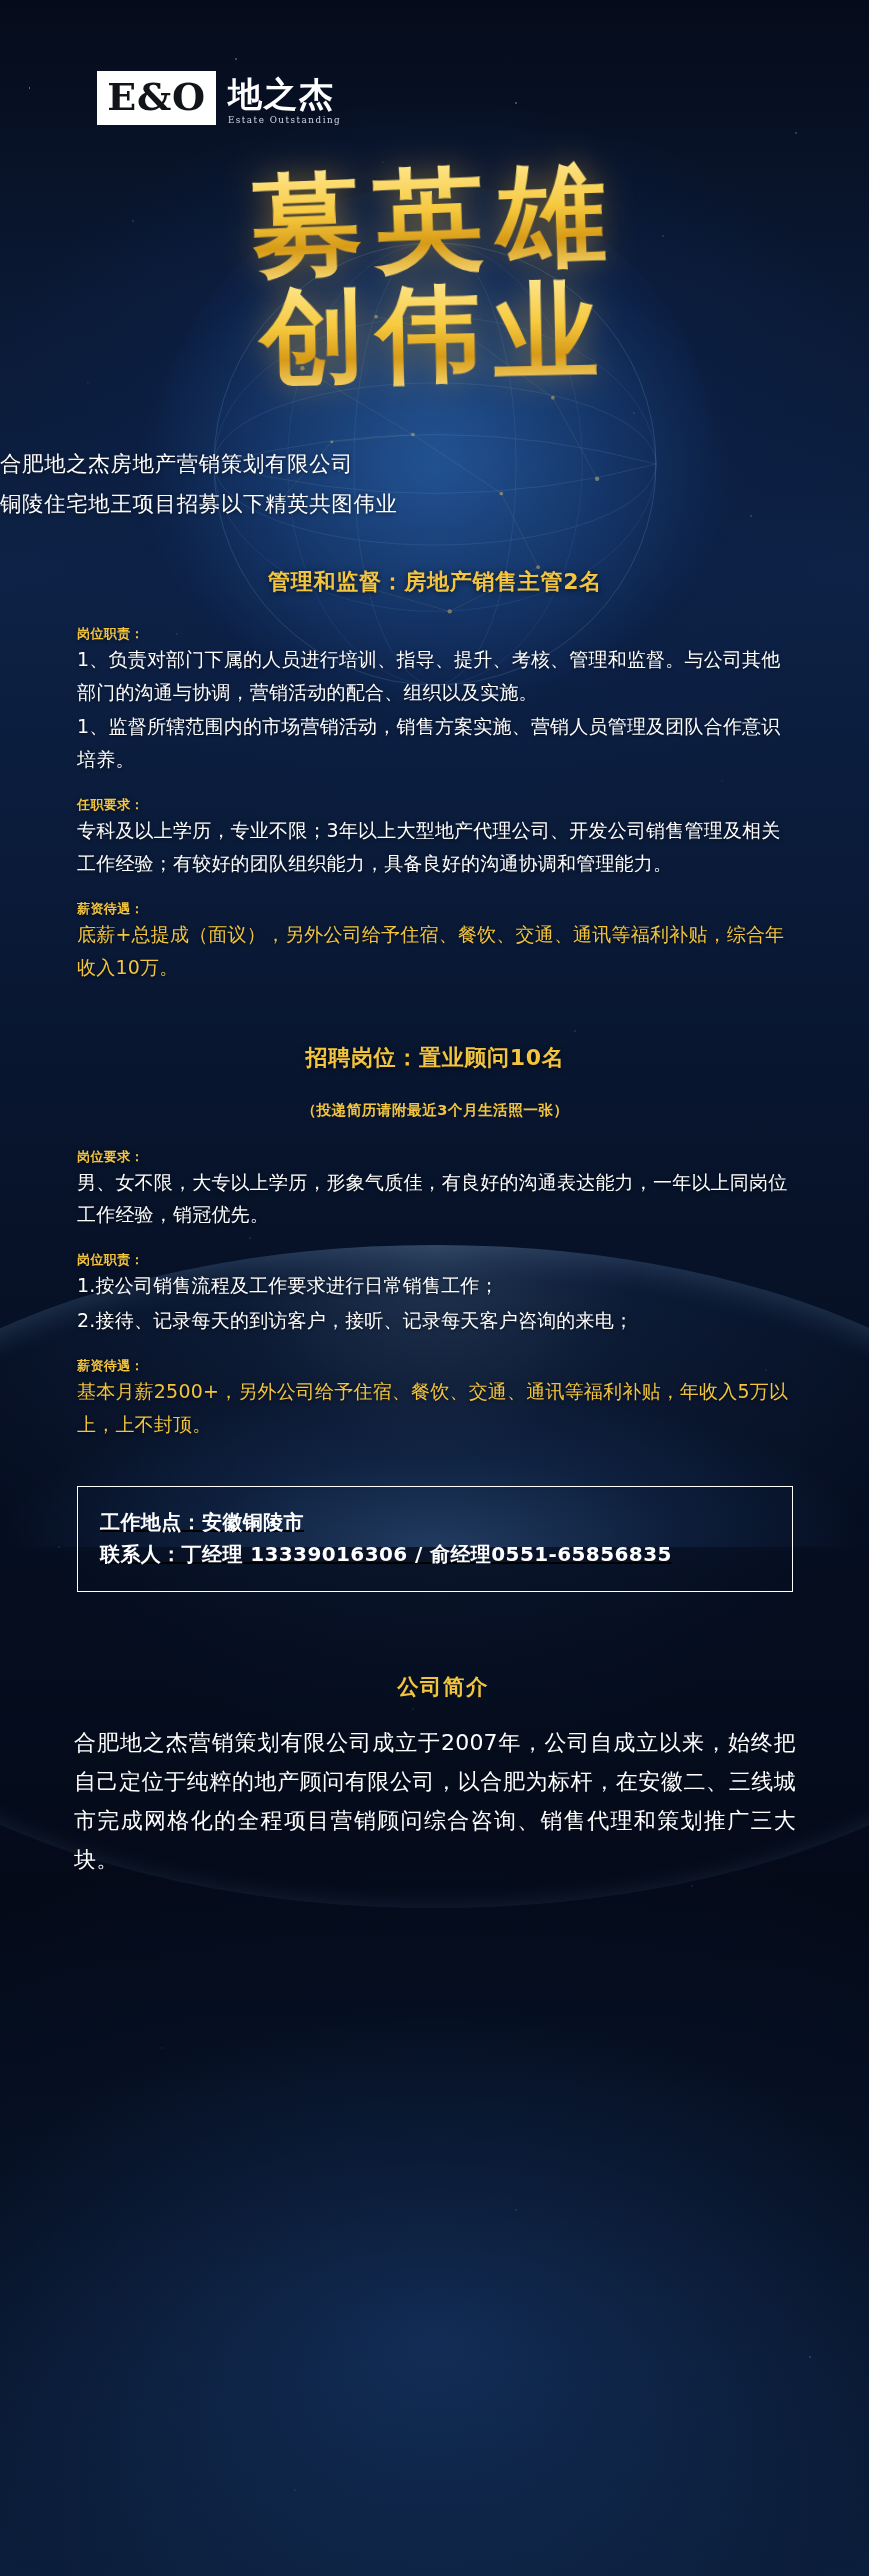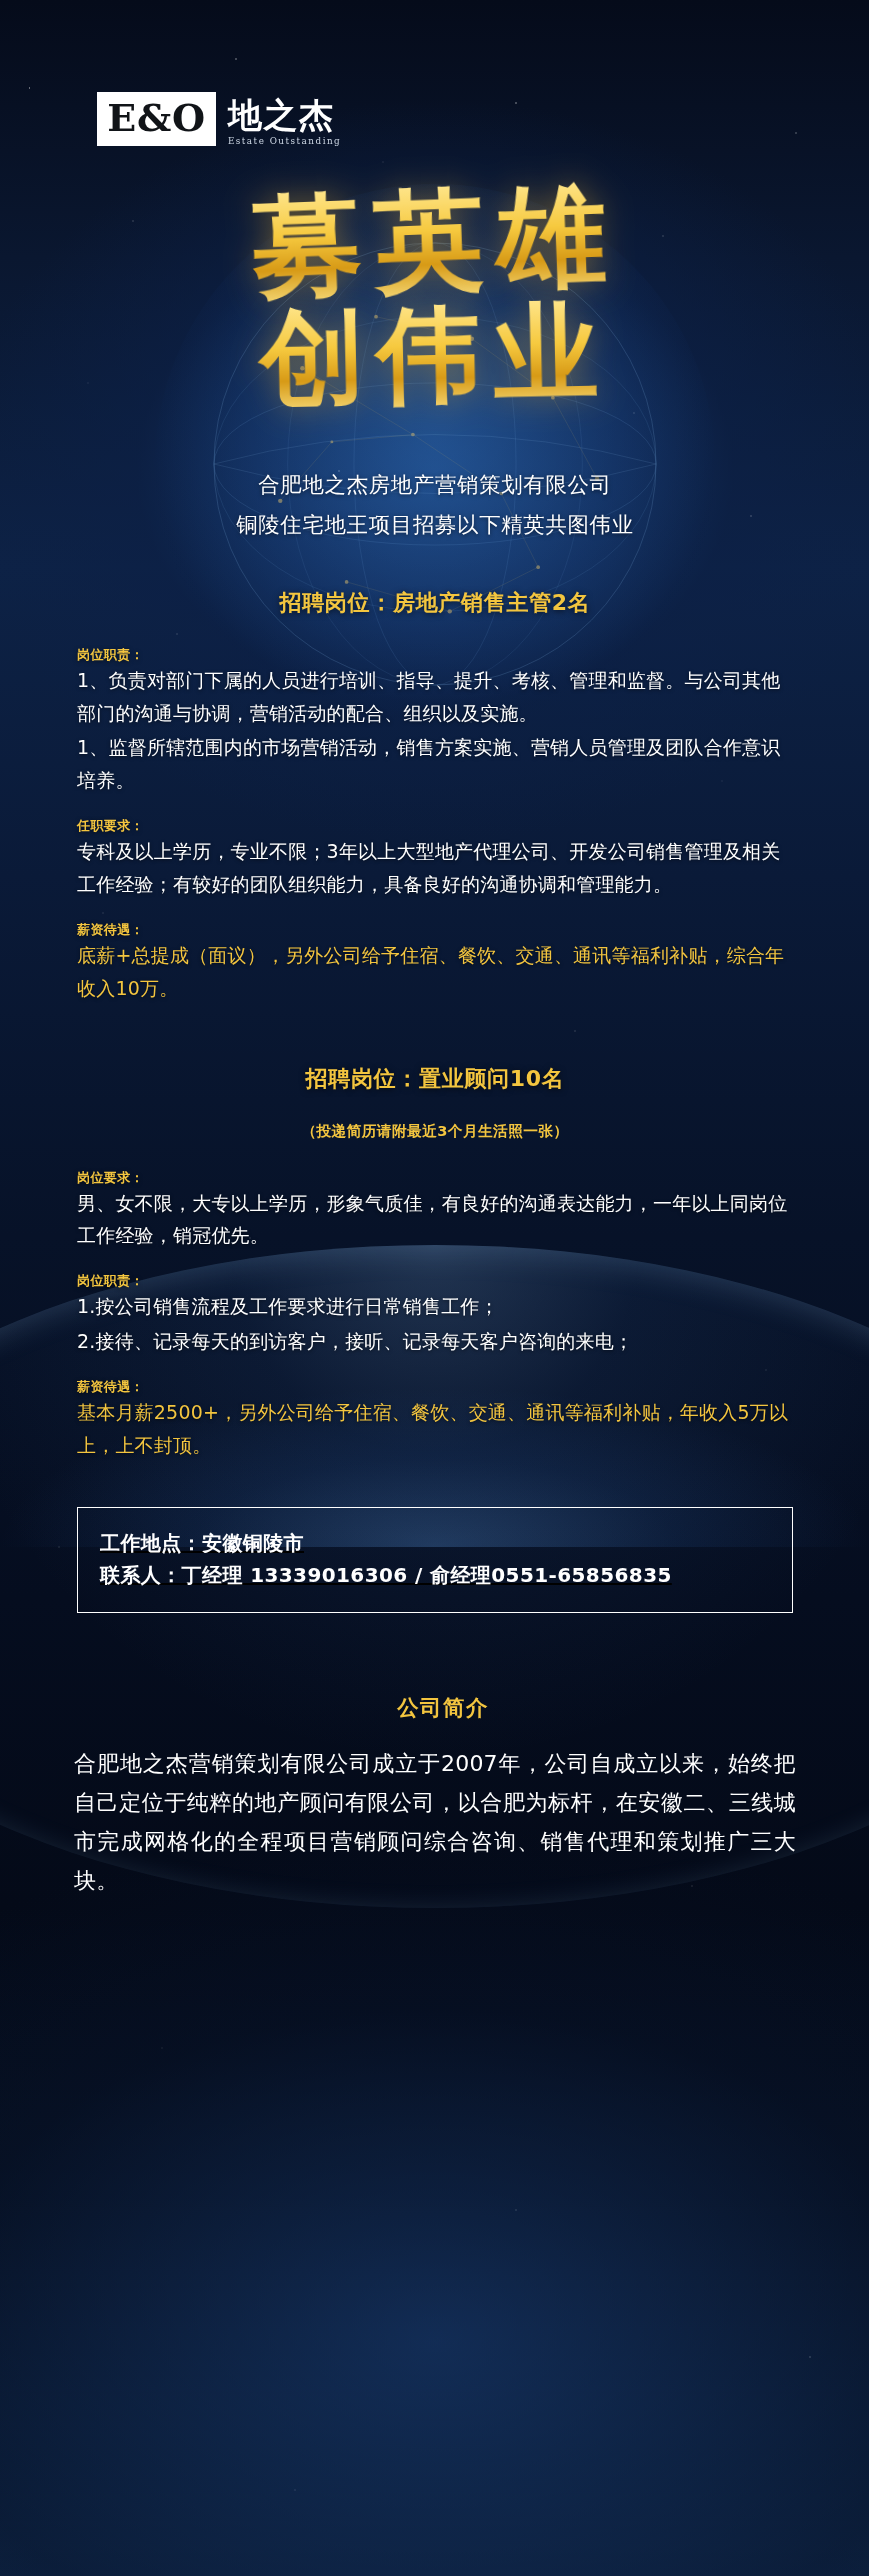--- a/index.html
+++ b/index.html
@@ -87,21 +87,21 @@
     pointer-events: none;
     background: radial-gradient(ellipse at 50% 0%, rgba(130,180,235,0.22) 0%, rgba(60,110,180,0.10) 22%, rgba(10,25,55,0) 55%);
     box-shadow: inset 0 5.9px 29.5px rgba(160,210,255,0.18);
   }
   .content { position: relative; z-index: 3; }
 
   
   .logo-row {
     display: flex;
     align-items: flex-end;
-    padding: 92px 0 0 97px;
+    padding: 71px 0 0 97px;
   }
   .logo-eo {
     background: #ffffff;
     color: #111418;
     font-family: "DejaVu Serif", "Liberation Serif", serif;
     font-weight: bold;
     font-size: 38px;
     letter-spacing: 0.7px;
     line-height: 1;
     padding: 7.4px 10.3px 8.8px 10.3px;
@@ -154,21 +154,21 @@
     font-size: 105px;
     letter-spacing: 11.8px;
     line-height: 1.1;
     margin-top: -4.4px;
     transform: rotate(-1.2deg);
   }
 
   
   .subtitle {
     margin-top: 53px;
-    text-align: center;
+    text-align: left;
     color: #ffffff;
     font-size: 21.4px;
     line-height: 1.85;
     letter-spacing: 0.7px;
     text-shadow: 0 0.7px 4.4px rgba(0,0,0,0.6);
   }
 
   
   .section { margin-top: 44px; }
   .job-title {
@@ -300,21 +300,21 @@
       <div class="hero-line hero-line1">募英雄</div>
       <div class="hero-line hero-line2">创伟业</div>
     </div>
 
     <div class="subtitle">
       <div>合肥地之杰房地产营销策划有限公司</div>
       <div>铜陵住宅地王项目招募以下精英共图伟业</div>
     </div>
 
     <div class="section">
-      <div class="job-title">招聘岗位：房地产销售主管2名</div>
+      <div class="job-title">管理和监督：房地产销售主管2名</div>
       <div class="block">
         <div class="label first">岗位职责：</div>
         <div class="para">1、负责对部门下属的人员进行培训、指导、提升、考核、管理和监督。与公司其他部门的沟通与协调，营销活动的配合、组织以及实施。</div>
         <div class="para tight">1、监督所辖范围内的市场营销活动，销售方案实施、营销人员管理及团队合作意识培养。</div>
 
         <div class="label">任职要求：</div>
         <div class="para">专科及以上学历，专业不限；3年以上大型地产代理公司、开发公司销售管理及相关工作经验；有较好的团队组织能力，具备良好的沟通协调和管理能力。</div>
 
         <div class="label">薪资待遇：</div>
         <div class="para gold">底薪+总提成（面议），另外公司给予住宿、餐饮、交通、通讯等福利补贴，综合年收入10万。</div>

